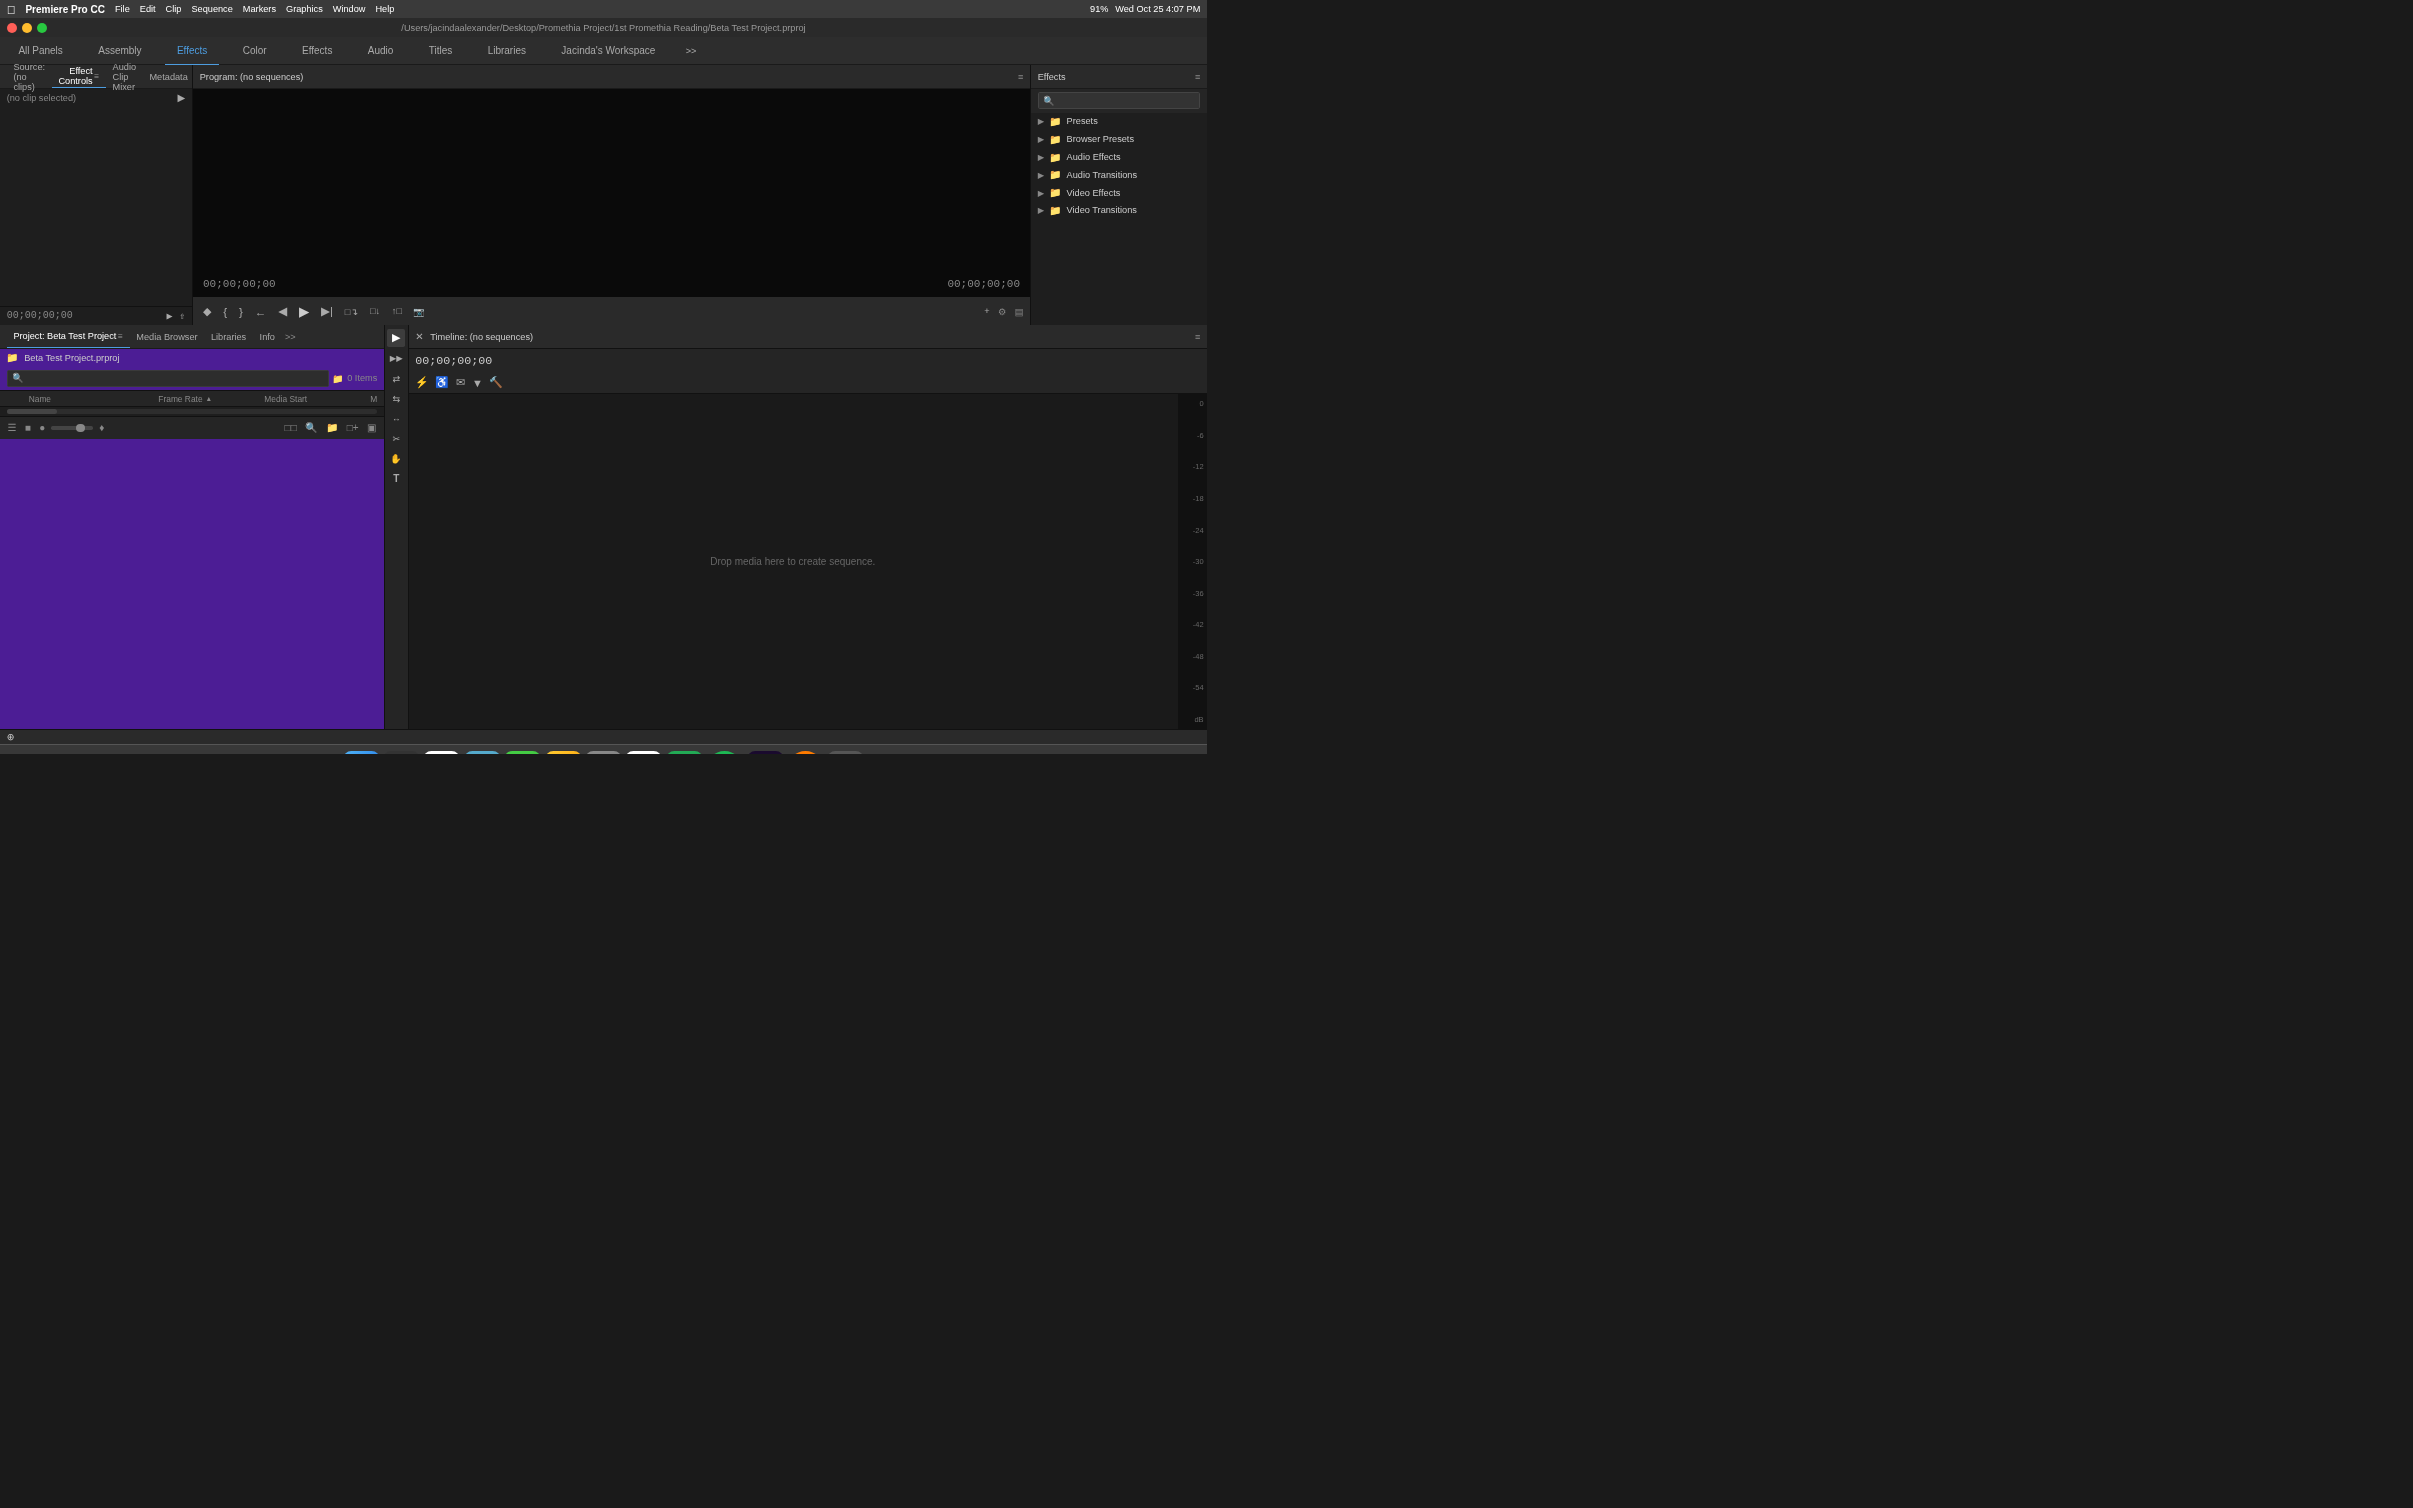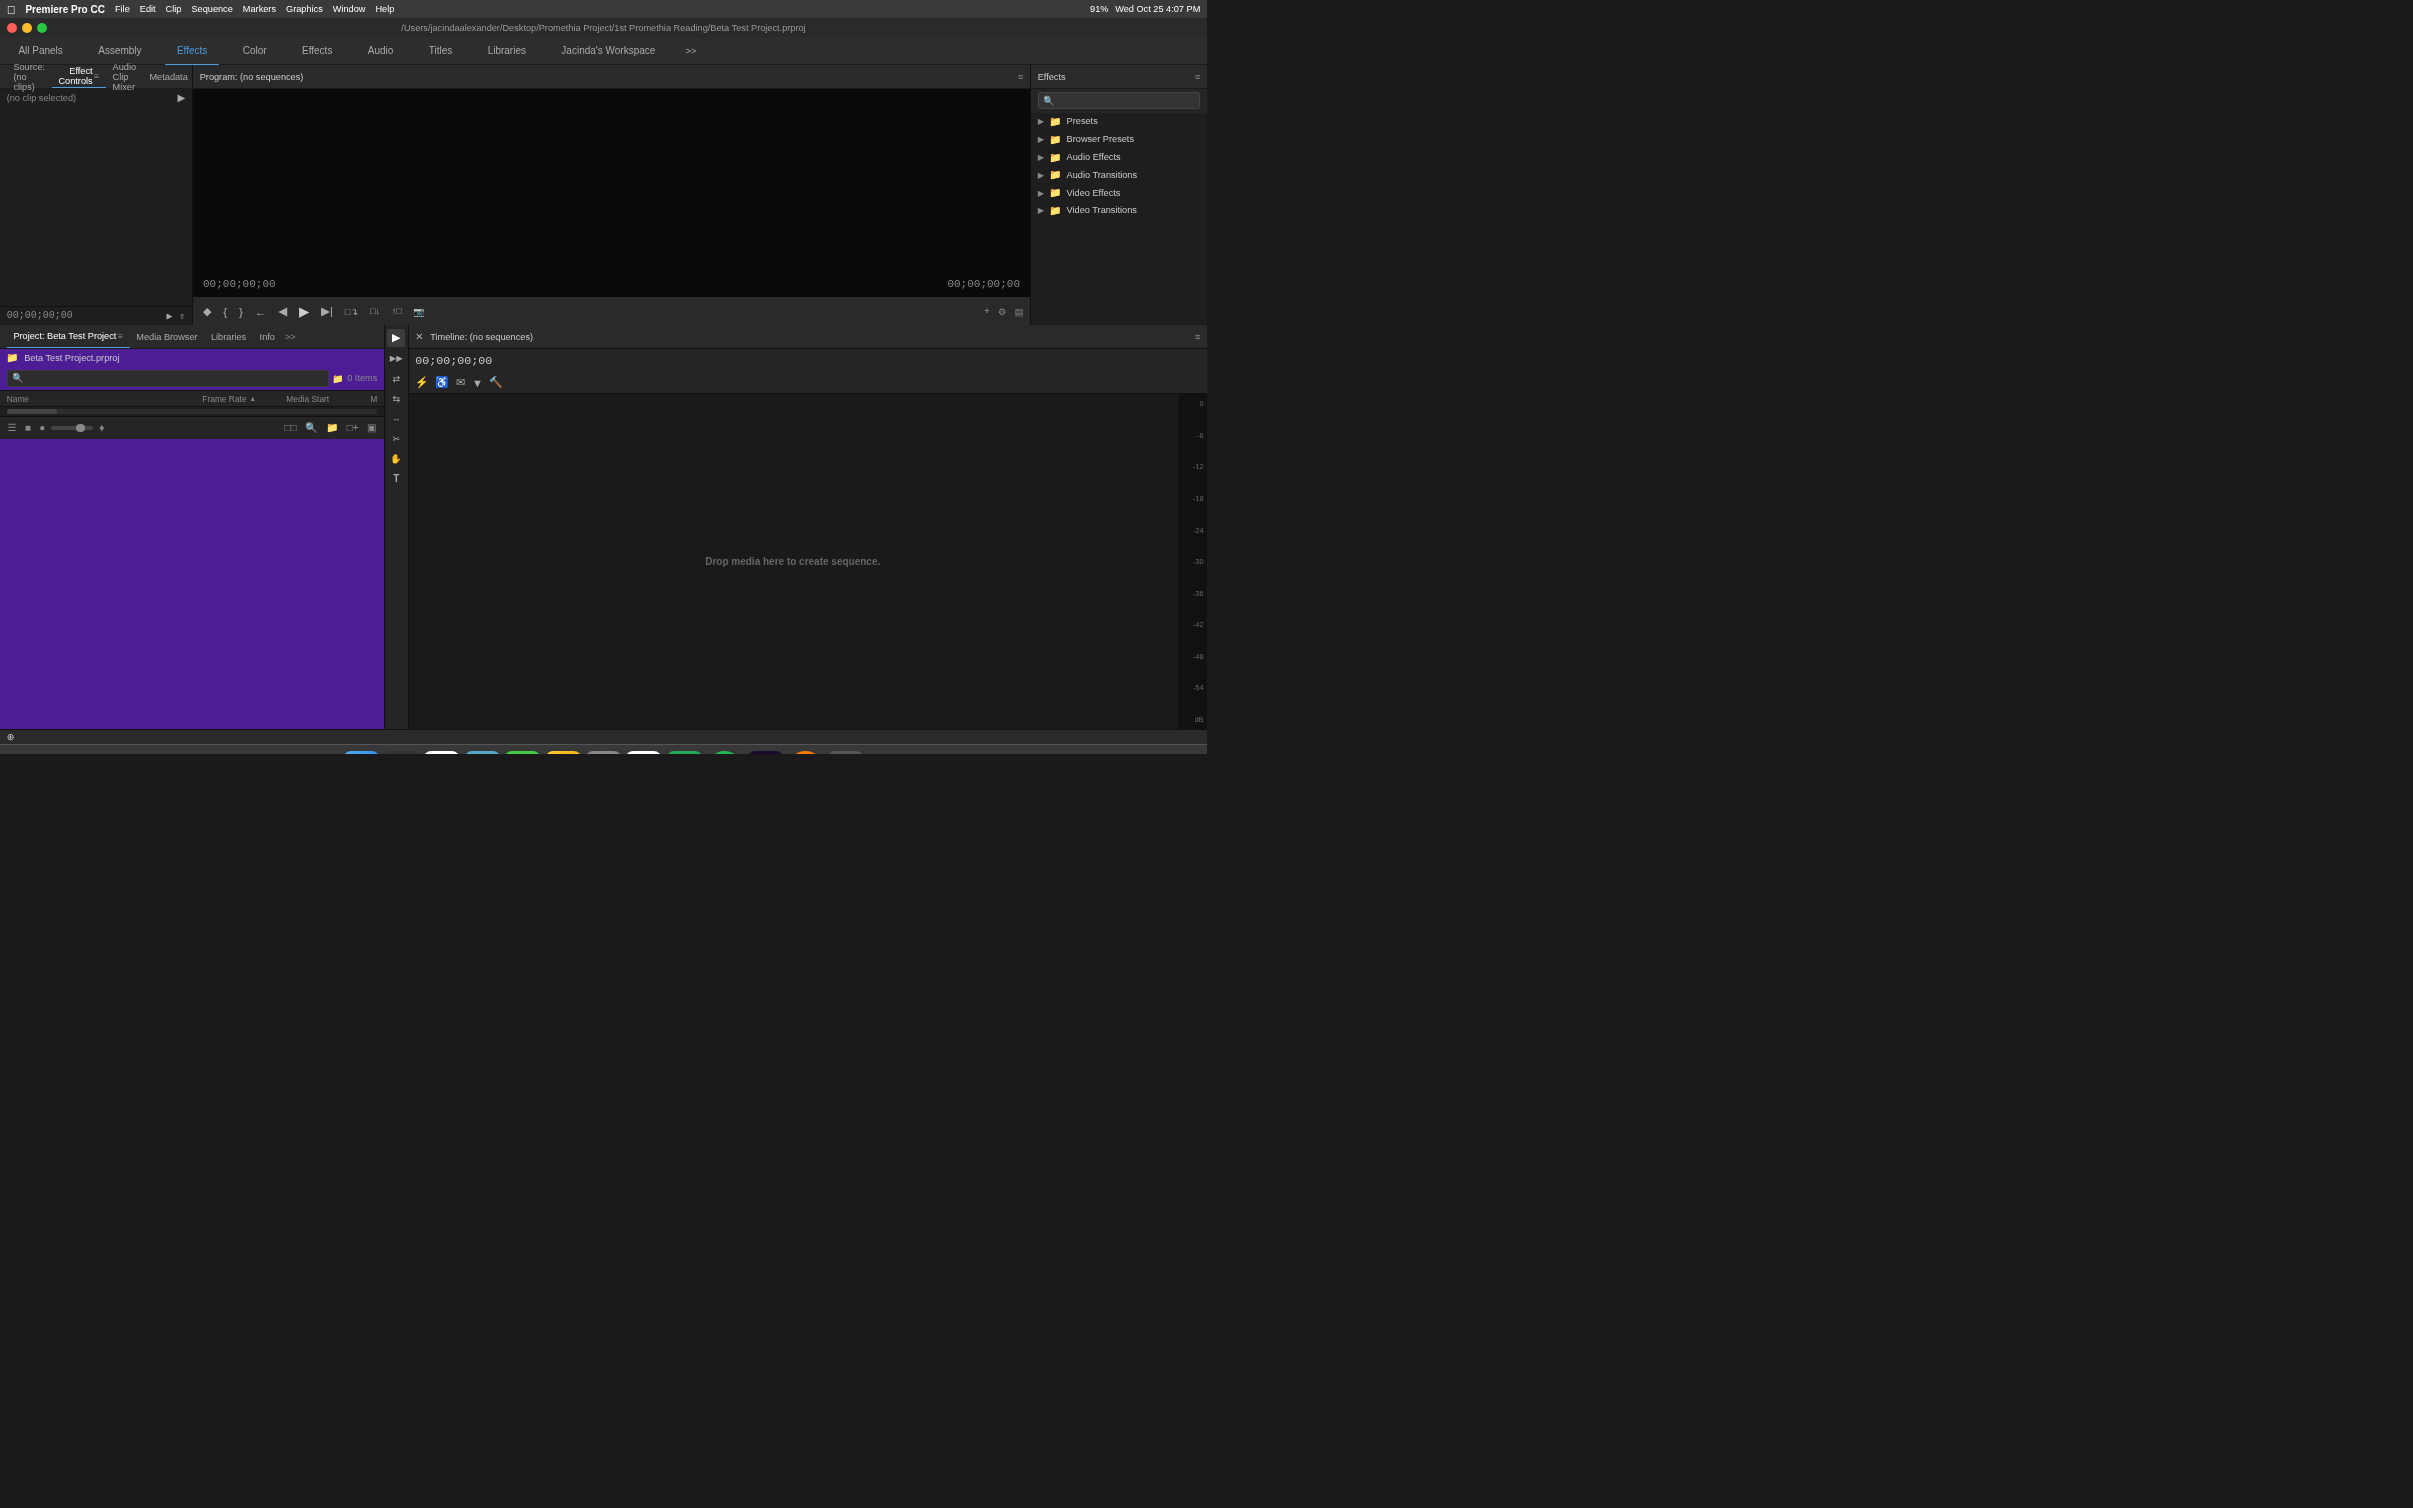--- a/index.html
+++ b/index.html
@@ -288,20 +288,21 @@
       display: flex;
       align-items: center;
       padding: 2.5px 6.7px;
       background: #252525;
       border-top: 0.8px solid #111;
       border-bottom: 0.8px solid #111;
     }
     .col-header {
       color: #888;
       font-size: 8.4px;
+      margin-left: 22px;
     }
     .col-name { flex: 1; }
     .col-framerate { width: 84px; display: flex; align-items: center; gap: 3px; }
     .col-mediastart { width: 84px; }
     .col-arrow { color: #888; font-size: 6.7px; }
 
     .import-area {
       flex: 1;
       display: flex;
       align-items: center;
@@ -419,21 +420,20 @@
     }
     .tl-tool { color: #aaa; cursor: pointer; font-size: 11px; }
     .timeline-content {
       flex: 1;
       background: #1a1a1a;
       display: flex;
       align-items: center;
       justify-content: center;
       color: #666;
       font-size: 10px;
-      font-weight: bold;
     }
 
     
     .audio-meter {
       width: 30px;
       background: #111;
       display: flex;
       flex-direction: column;
       align-items: flex-end;
       padding: 3.4px 3.4px;

